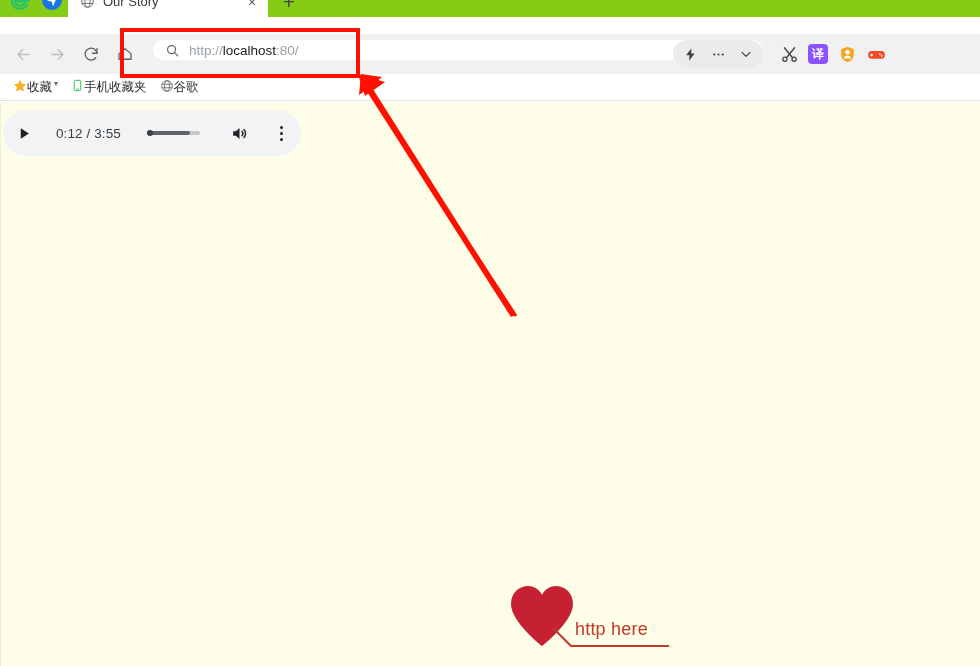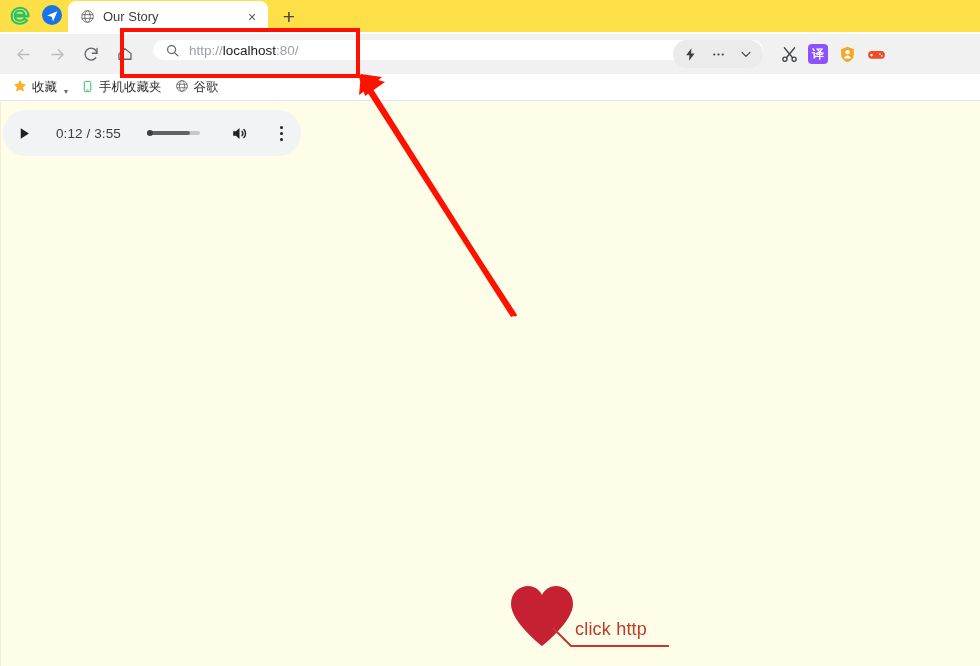--- a/index.html
+++ b/index.html
@@ -12,22 +12,22 @@
     overflow: hidden;
     font-family: "Liberation Sans", sans-serif;
     background: #ffffff;
     position: relative;
   }
 
   
   .tabstrip {
     position: absolute;
     left: 0; top: 0;
-    width: 980px; height: 32px;
-    background: #fde047;
+    width: 980px; height: 17px;
+    background: #84cc16;
     display: flex;
     align-items: flex-end;
   }
   .brand-icons {
     display: flex;
     align-items: center;
     height: 34px;
     padding: 0 6px 0 8px;
     gap: 10px;
   }
@@ -190,22 +190,21 @@
     background: #ffffff;
     display: flex;
     align-items: center;
     padding-left: 8px;
     box-sizing: border-box;
     gap: 3px;
     border-bottom: 1px solid #e3e3e3;
   }
   .bm {
     display: flex;
-    align-items: flex-end;
-    gap: 5px;
+    align-items: flex-start;
     padding: 2px 5px;
     font-size: 12.5px;
     color: #2d2d2d;
     white-space: nowrap;
   }
   .bm-caret {
     font-size: 8px;
     color: #666;
     margin-left: 2px;
   }
@@ -489,21 +488,21 @@
         <i></i>
         <i></i>
     </span>
   </div>
 
   <div class="heart-group">
     <svg viewBox="0 0 165 66" width="165" height="66">
       <path d="M33 62 C33 62, 2 38, 2 20 C2 8, 11 2, 19 2 C26 2, 31 6.5, 33 11 C35 6.5, 40 2, 47 2 C55 2, 64 8, 64 20 C64 38, 33 62, 33 62 Z" fill="#c62033"></path>
       <path d="M44 44 L62 62 L160 62" fill="none" stroke="#c0392b" stroke-width="2"></path>
     </svg>
-    <span class="clickhere-text">click http</span>
+    <span class="clickhere-text">http here</span>
   </div>
 </div>
 
 <svg class="annot" viewBox="0 0 980 666">
   <rect x="122" y="30" width="236" height="46" fill="none" stroke="#ff1100" stroke-width="4"></rect>
   <polygon points="516,315 371,86 382,77 361,74 359,95 366,90 511,317" fill="#ff1100"></polygon>
   <path d="M516 316 L366 87" stroke="#ff1100" stroke-width="3" fill="none"></path>
   <polygon points="358,74 385,82 365,96" fill="#ff1100"></polygon>
 </svg>
 

